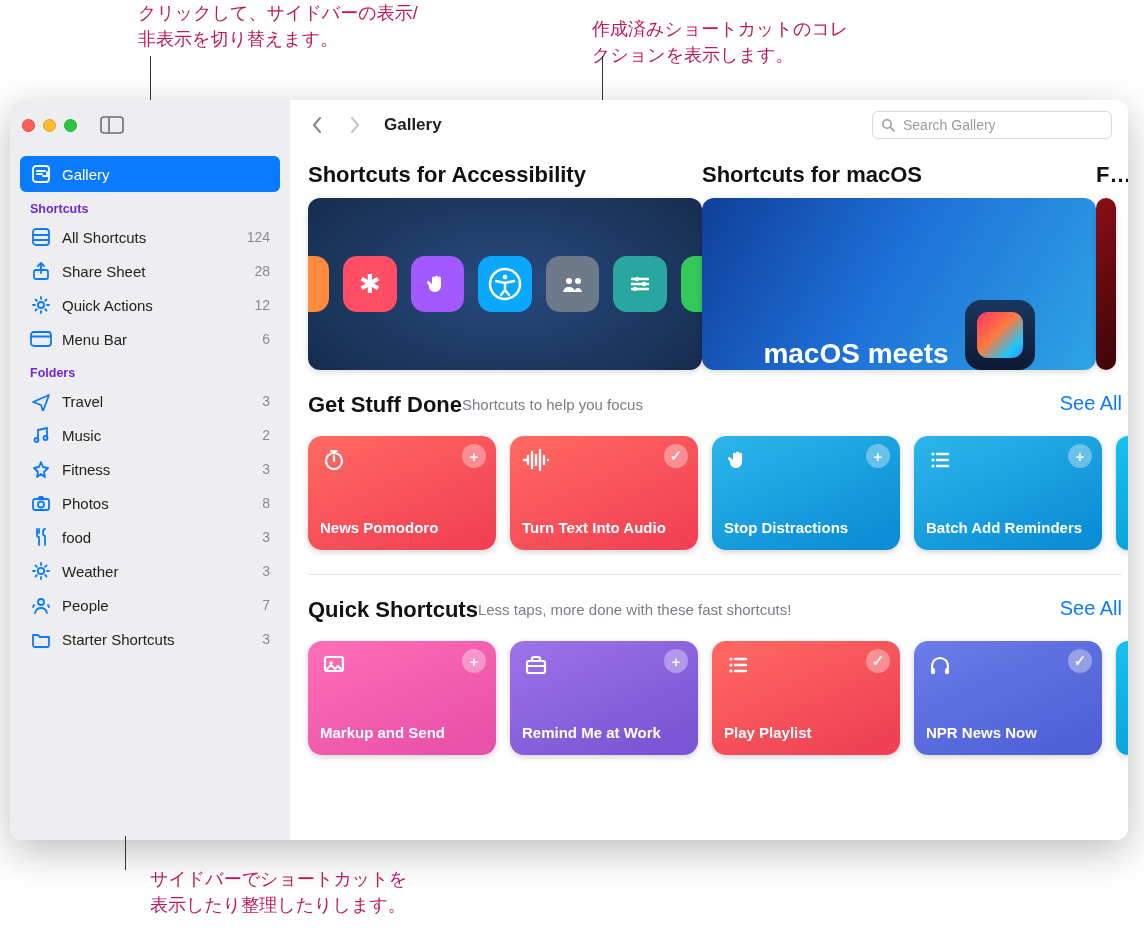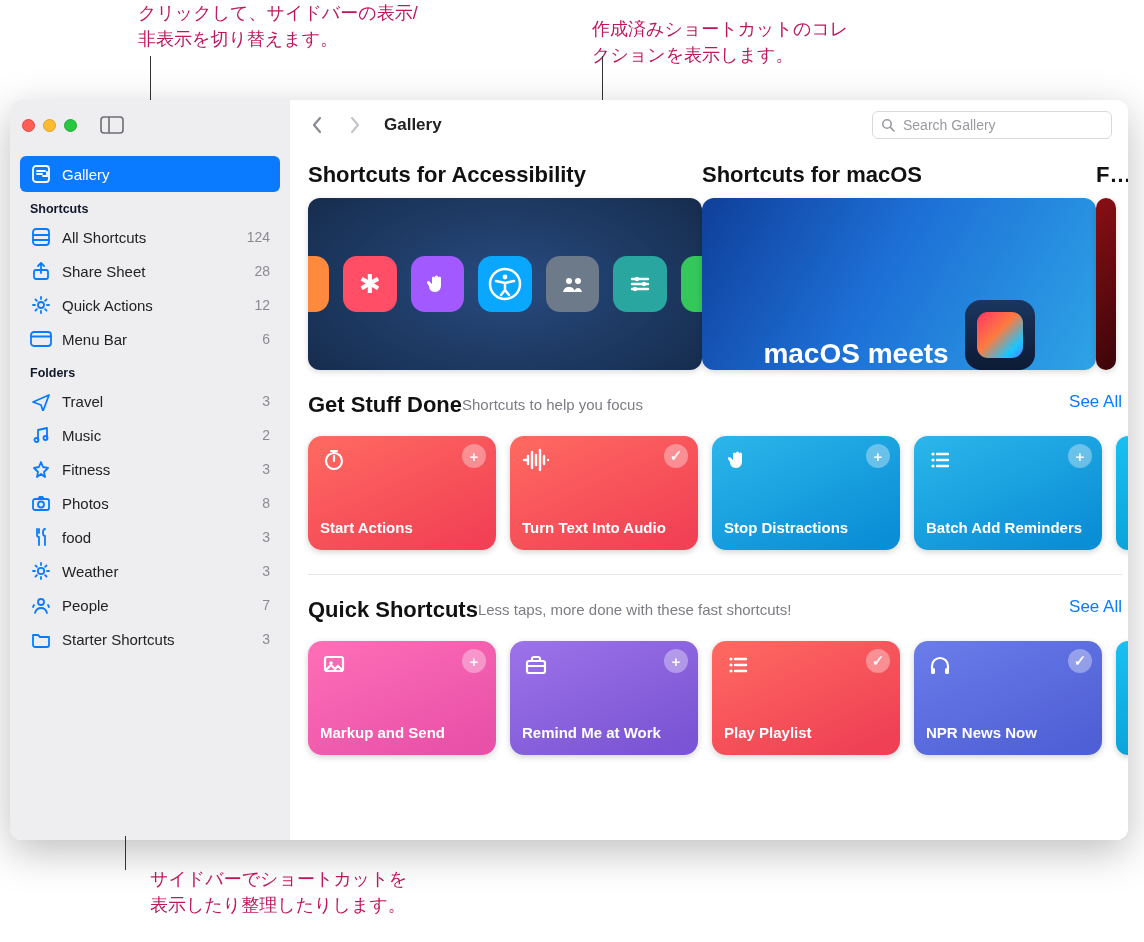--- a/index.html
+++ b/index.html
@@ -20,21 +20,21 @@
   .titlebar { height: 50px; display: flex; align-items: center; padding: 0 12px; gap: 8px; }
   .traffic { display: flex; gap: 8px; }
   .dot { width: 13px; height: 13px; border-radius: 50%; }
   .dot.close   { background: #ff5f57; border: 1px solid #e24640; }
   .dot.min     { background: #febc2e; border: 1px solid #dea023; }
   .dot.zoom    { background: #28c840; border: 1px solid #26a934; }
   .sidebar-toggle { width: 30px; height: 24px; color: #6d6d74; display: flex; align-items: center; justify-content: center; margin-left: 12px; }
   .side-scroll { padding: 6px 10px 12px; overflow: auto; }
   .side-pill { display: flex; align-items: center; gap: 10px; padding: 7px 10px; border-radius: 6px; font-size: 15px; cursor: pointer; }
   .side-pill.active { background: #0a7bff; color: #fff; }
-  .side-section-label { font-size: 12.5px; color: #0f172a; font-weight: 600; padding: 10px 10px 4px; }
+  .side-section-label { font-size: 12.5px; color: #6d28d9; font-weight: 600; padding: 10px 10px 4px; }
   .side-row { display: flex; align-items: center; gap: 10px; padding: 6px 10px; border-radius: 6px; font-size: 15px; color: #222; cursor: pointer; }
   .side-row .count { margin-left: auto; font-size: 14px; color: #8a8a92; }
   .row-icon { width: 22px; height: 22px; flex: none; display: flex; align-items: center; justify-content: center; color: #0a7bff; }
 
   
   .main { flex: 1; display: flex; flex-direction: column; background: #fff; overflow: hidden; }
   .toolbar { height: 50px; display: flex; align-items: center; padding: 0 16px 0 10px; gap: 4px; }
   .nav-btn { width: 34px; height: 26px; display: flex; align-items: center; justify-content: center; color: #8a8a92; border-radius: 5px; }
   .breadcrumb { font-weight: 700; font-size: 17px; margin-left: 8px; color: #222; }
   .search { margin-left: auto; width: 240px; height: 28px; border: 1px solid #d8d8dd; border-radius: 6px; background: #fff; display: flex; align-items: center; gap: 6px; padding: 0 8px; color: #9a9aa0; }
@@ -55,21 +55,21 @@
   .macos-text { font-size: 28px; font-weight: 700; }
   .macos-tile { width: 70px; height: 70px; border-radius: 16px; background: linear-gradient(180deg,#1a365f 0%,#0c1a34 100%); display: flex; align-items: center; justify-content: center; }
   .stile { width: 46px; height: 46px; border-radius: 11px; background: linear-gradient(135deg,#ff3567,#ff7a3f 45%,#19c7ff 80%,#4e7bff); }
   .banner.peek { background: linear-gradient(135deg,#8a0f15,#3b0509); }
 
   .section { padding: 22px 2px 0; }
   .section-head { display: flex; align-items: flex-start; }
   .sh-titles { display: flex; flex-direction: row; justify-content: center; }
   .sh-title { font-size: 22px; font-weight: 700; color: #111; }
   .sh-sub { font-size: 15px; color: #7c7c84; margin-top: 4px; }
-  .see-all { margin-left: auto; color: #0a7bff; font-size: 17px; cursor: pointer; padding-right: 4px; }
+  .see-all { margin-left: auto; color: #0a7bff; font-size: 20px; cursor: pointer; padding-right: 4px; }
 
   .cards-row { display: flex; gap: 14px; margin-top: 18px; }
   .card { width: 188px; height: 114px; border-radius: 14px; position: relative; padding: 12px 12px; color: #fff; box-shadow: 0 2px 6px rgba(0,0,0,.18); flex: none; }
   .card .icon { position: absolute; top: 10px; left: 12px; width: 28px; height: 28px; display: flex; align-items: center; justify-content: center; }
   .card .corner { position: absolute; top: 8px; right: 10px; width: 24px; height: 24px; border-radius: 50%; background: rgba(255,255,255,.35); display: flex; align-items: center; justify-content: center; font-size: 15px; font-weight: 700; color: rgba(255,255,255,.95); }
   .card .label { position: absolute; left: 12px; right: 12px; bottom: 12px; font-size: 15px; font-weight: 600; line-height: 1.25; }
 
   .divider { height: 1px; background: #e6e6ea; margin: 24px 4px 0 0; }
 
   .content-inner { padding: 0 0 0 2px; }
@@ -344,21 +344,21 @@
               </div>
               <div class="cards-row">
                 <div class="card g-red">
                   <div class="icon">
                     <svg width="24" height="24" viewBox="0 0 24 24">
                       <circle cx="12" cy="13" r="8" fill="none" stroke="#fff" stroke-width="2.2"></circle>
                       <path d="M12 13V8M9 3h6" stroke="#fff" stroke-width="2.2" stroke-linecap="round"></path>
                     </svg>
                   </div>
                   <div class="corner">+</div>
-                  <div class="label">Start Actions</div>
+                  <div class="label">News Pomodoro</div>
                 </div>
                 <div class="card g-red">
                   <div class="icon">
                     <svg width="28" height="24" viewBox="0 0 28 24">
                       <path d="M2 12h2M6 8v8M10 4v16M14 7v10M18 2v20M22 8v8M26 12h0" stroke="#fff" stroke-width="2.4" stroke-linecap="round"></path>
                     </svg>
                   </div>
                   <div class="corner">✓</div>
                   <div class="label">Turn Text Into Audio</div>
                 </div>

